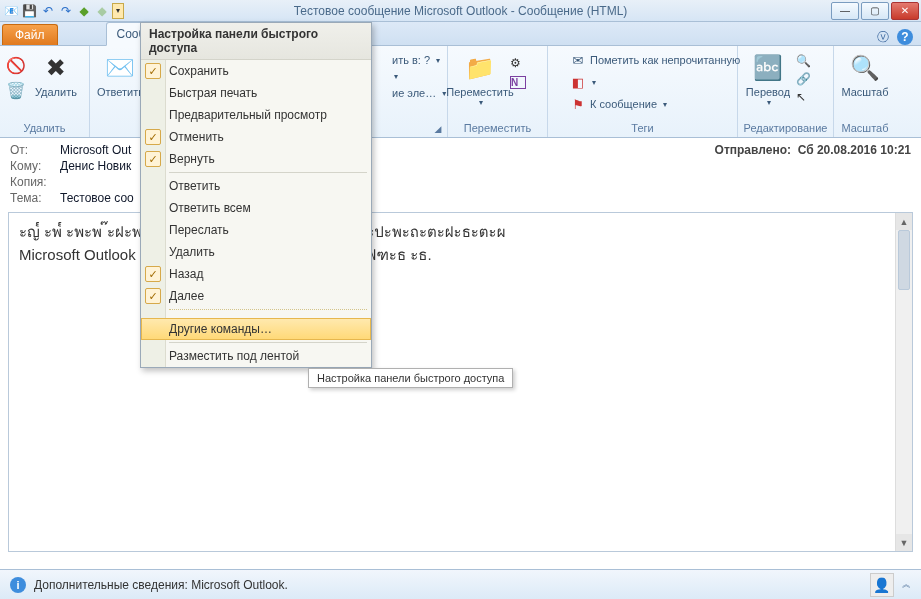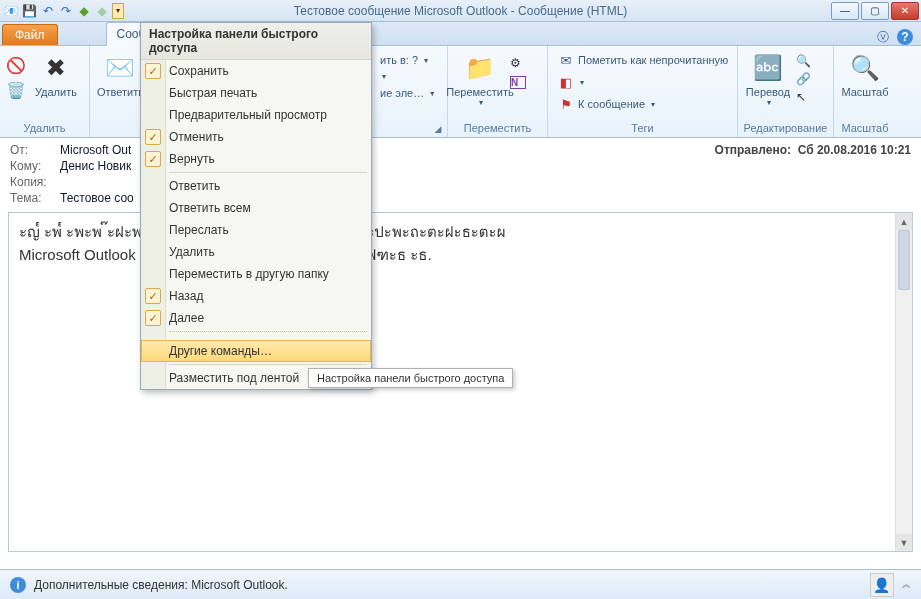--- a/index.html
+++ b/index.html
@@ -22,21 +22,21 @@
 
   .ribbon { height: 92px; background: linear-gradient(to bottom,#f6fafe,#e8f2fb); border-bottom:1px solid #a9bfd6; display:flex; }
   .group { border-right:1px solid #c7d8ea; display:flex; flex-direction:column; }
   .group-body { flex:1; display:flex; align-items:flex-start; padding:4px 6px 0; gap:4px; }
   .group-label { text-align:center; font-size:11px; color:#5a7aa0; padding:2px 0 3px; position:relative; }
   .group-label .launcher { position:absolute; right:4px; bottom:3px; width:10px; height:10px; font-size:9px; color:#5a7aa0; cursor:pointer;}
   .bigbtn { display:flex; flex-direction:column; align-items:center; width:52px; cursor:pointer; padding:2px; }
   .bigbtn .ico { width:32px; height:32px; display:flex; align-items:center; justify-content:center; font-size:24px; }
   .bigbtn .lbl { font-size:11px; text-align:center; color:#3b5a7a; line-height:1.1; margin-top:2px; }
   .stackcol { display:flex; flex-direction:column; gap:2px; }
-  .smallbtn { display:flex; align-items:center; gap:4px; font-size:11px; color:#3b5a7a; padding:2px 4px; cursor:pointer; white-space:nowrap; }
+  .smallbtn { display:flex; align-items:center; gap:4px; font-size:11px; color:#3b5a7a; padding:2px 16px; cursor:pointer; white-space:nowrap; }
   .smallbtn .ico { width:16px; height:16px; display:inline-flex; align-items:center; justify-content:center; font-size:13px;}
   .drop { font-size:8px; color:#3b5a7a; margin-left:2px; }
 
   .headers { padding:4px 10px; font-size:12px; }
   .hrow { display:flex; align-items:center; padding:1px 0; }
   .hlabel { width:50px; color:#666; }
   .hval { color:#0f172a; }
   .sent { margin-left:auto; color:#444;font-weight:bold; }
 
   .bodywrap { position:relative; border:1px solid #b9c9da; margin:2px 8px 0 8px; height:340px; background:#fff; }
@@ -275,23 +275,20 @@
       <div class="qamenu-item">
         <span>Ответить всем</span>
       </div>
       <div class="qamenu-item">
         <span>Переслать</span>
       </div>
       <div class="qamenu-item">
         <span>Удалить</span>
       </div>
       <div class="qamenu-item">
-        <span>Переместить в другую папку</span>
-      </div>
-      <div class="qamenu-item">
         <span class="chk">✓</span>
         <span>Назад</span>
       </div>
       <div class="qamenu-item">
         <span class="chk">✓</span>
         <span>Далее</span>
       </div>
       <div class="sep-dashed"></div>
       <div class="qamenu-item highlight">
         <span>Другие команды…</span>

